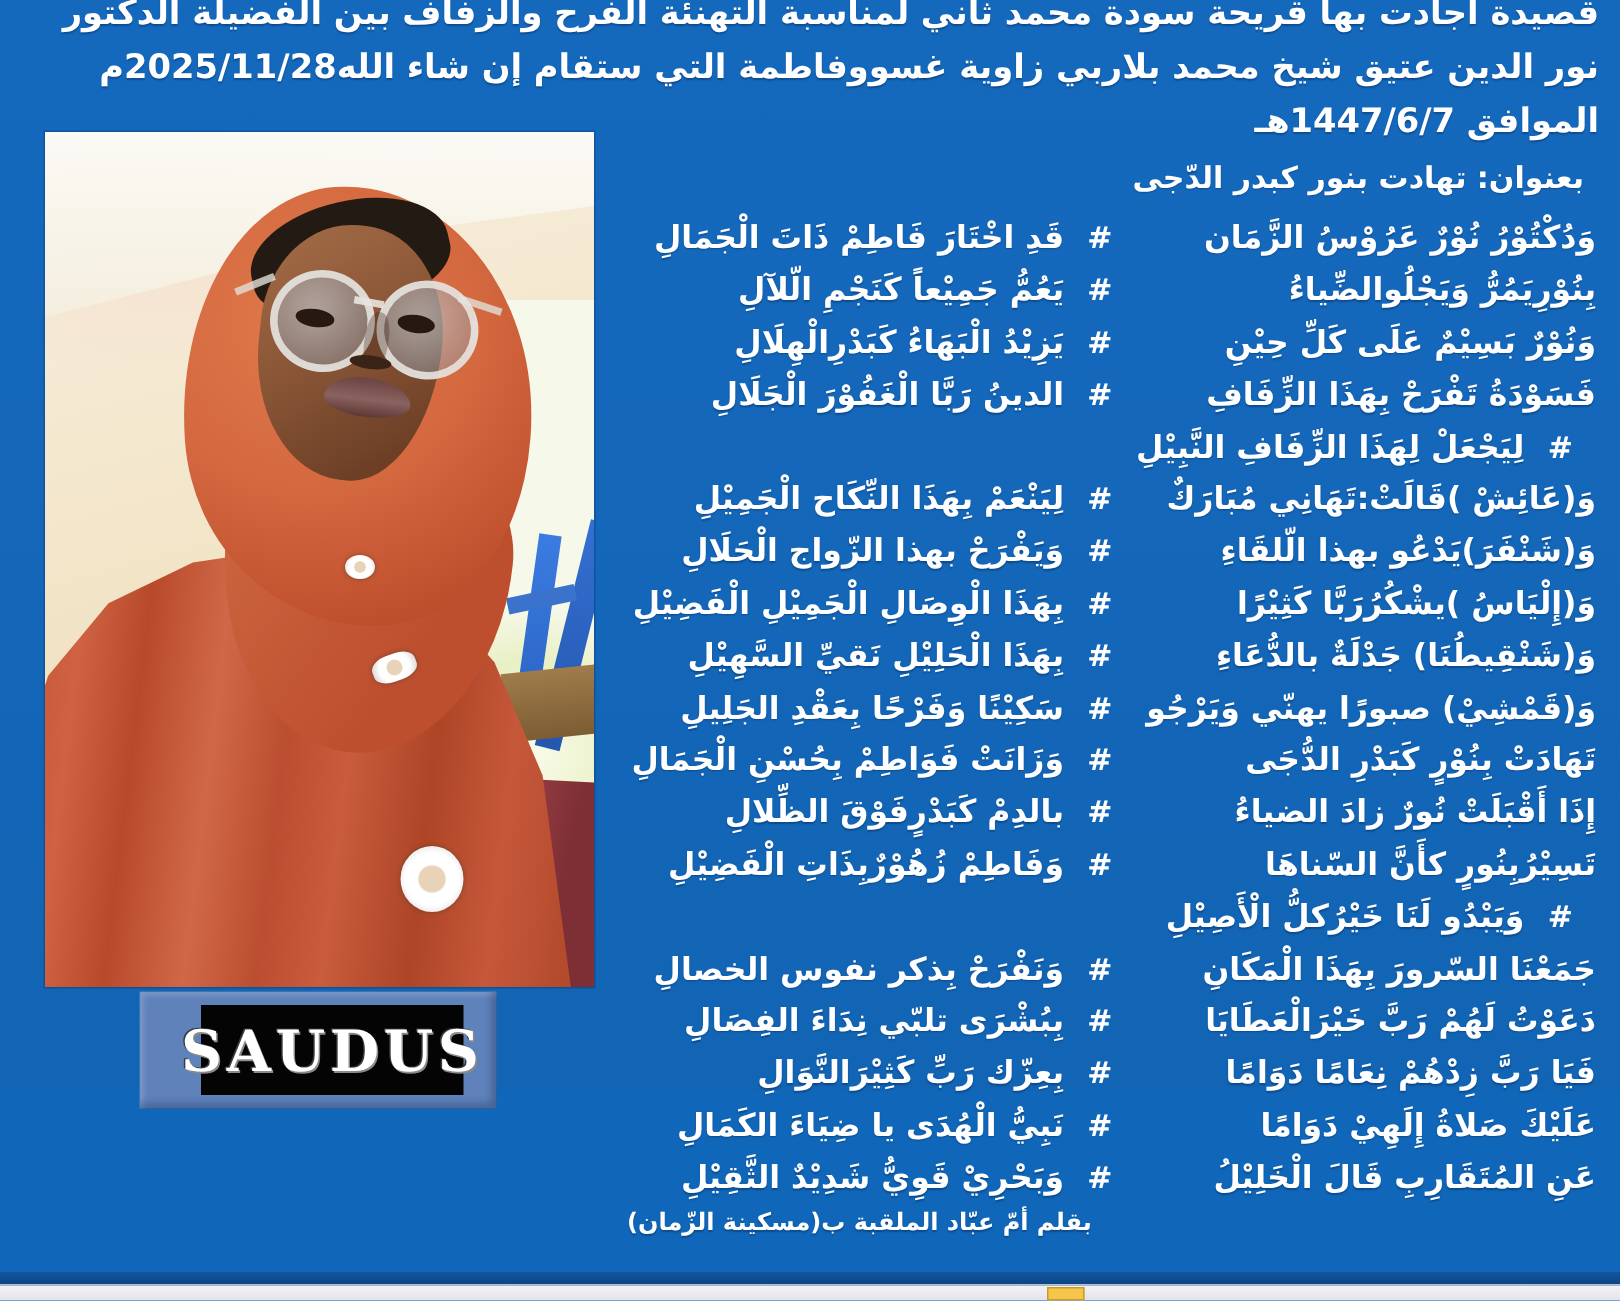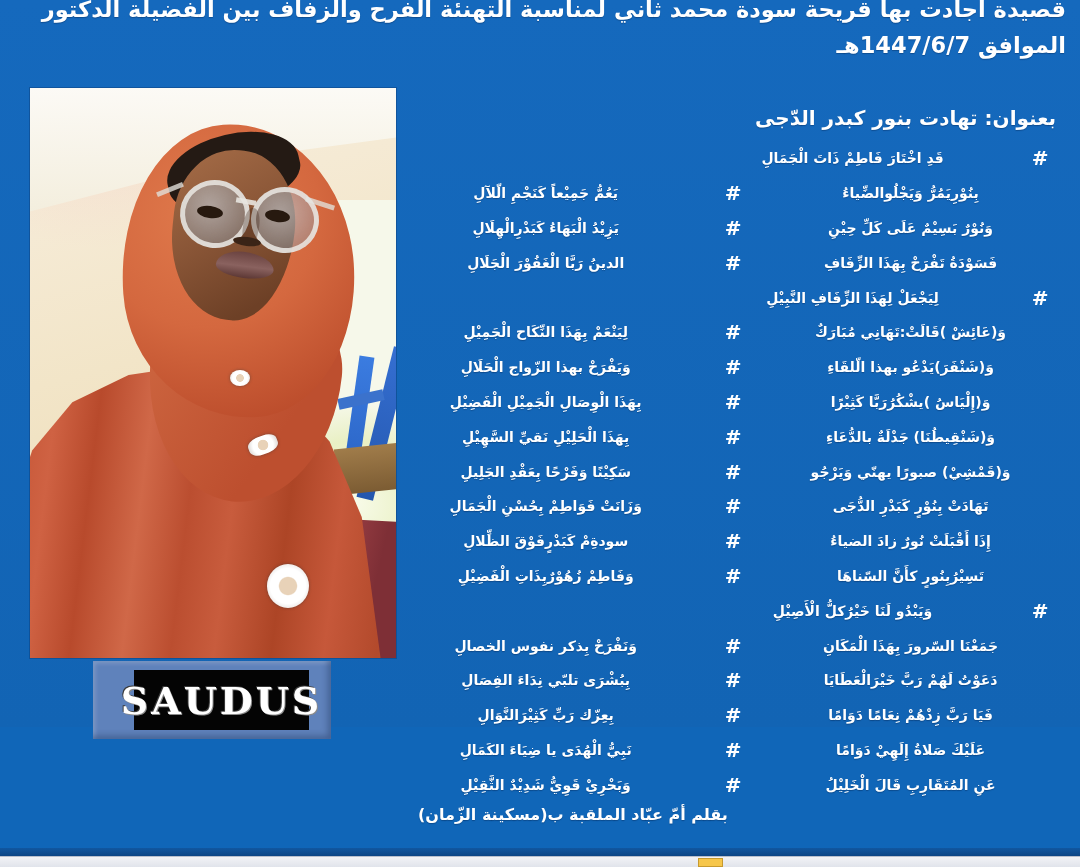--- a/index.html
+++ b/index.html
@@ -8,21 +8,21 @@
   .page{position:relative;width:1080px;height:727px;background:linear-gradient(#1569bd,#1264b4);color:#fff;}
 
   
   .header{position:absolute;top:-9px;right:14px;text-align:right;direction:rtl;font-weight:700;}
   .h-line{font-size:22.5px;line-height:36px;white-space:nowrap;text-shadow:0 1px 1px rgba(0,30,70,.35);}
 
   
   .title{position:absolute;top:106px;right:24px;direction:rtl;font-weight:700;font-size:20px;white-space:nowrap;text-shadow:0 1px 1px rgba(0,30,70,.35);}
   .poem{position:absolute;top:141px;right:16px;width:682px;direction:rtl;font-weight:700;}
   .verse-row{display:flex;height:34.8px;align-items:center;}
-  .hemi{font-size:14px;white-space:nowrap;text-align:center;text-shadow:0 1px 1px rgba(0,30,70,.35);}
+  .hemi{font-size:21px;white-space:nowrap;text-shadow:0 1px 1px rgba(0,30,70,.35);}
   .hemi-a{width:45%;}
   .hash{width:7%;text-align:center;font-size:20px;}
   .hemi-b{width:48%;}
   .footer-line{position:absolute;top:805px;left:418px;direction:rtl;font-weight:700;font-size:16px;white-space:nowrap;text-shadow:0 1px 1px rgba(0,30,70,.35);}
 
   
   .photo{position:absolute;left:30px;top:88px;width:366px;height:570px;overflow:hidden;background:#efe6cf;outline:1px solid rgba(10,50,100,.35);}
   .photo *{position:absolute;}
   .wall{inset:0;background:
       radial-gradient(ellipse 260px 180px at 18% 6%, rgba(244,210,200,.55), rgba(244,210,200,0) 70%),
@@ -83,27 +83,29 @@
   .bottom-light{position:absolute;left:0;top:856px;width:100%;height:11px;background:linear-gradient(#f2f3f6,#dfe2ea);border-top:1px solid #b9bfcc;}
   .yellow-tab{position:absolute;left:698px;top:858px;width:25px;height:9px;background:#f6c64a;border:1px solid #c79a2e;box-sizing:border-box;}
 </style>
 </head>
 <body>
 
 <div class="page">
 
   <div class="header">
     <div class="h-line">قصيدة اجادت بها قريحة  سودة محمد ثاني لمناسبة التهنئة الفرح والزفاف بين الفضيلة الدكتور</div>
+    <div class="h-line">نور الدين عتيق شيخ محمد بلاربي زاوية غسووفاطمة التي ستقام إن شاء الله2025/11/28م</div>
     <div class="h-line">الموافق 1447/6/7هـ</div>
   </div>
 
   <div class="title">بعنوان: تهادت بنور كبدر الدّجى</div>
 
   <div class="poem">
       <div class="verse-row">
+      <div class="hemi hemi-a">وَدُكْتُوْرُ نُوْرٌ عَرُوْسُ الزَّمَان</div>
       <div class="hash">#</div>
       <div class="hemi hemi-b">قَدِ اخْتَارَ فَاطِمْ ذَاتَ الْجَمَالِ</div>
     </div>
       <div class="verse-row">
       <div class="hemi hemi-a">بِنُوْرِيَمُرُّ وَيَجْلُوالضِّياءُ</div>
       <div class="hash">#</div>
       <div class="hemi hemi-b">يَعُمُّ جَمِيْعاً كَنَجْمِ الّلآلِ</div>
     </div>
       <div class="verse-row">
       <div class="hemi hemi-a">وَنُوْرٌ بَسِيْمٌ عَلَى كَلِّ حِيْنِ</div>
@@ -145,21 +147,21 @@
       <div class="hemi hemi-b">سَكِيْنًا وَفَرْحًا بِعَقْدِ الجَلِيلِ</div>
     </div>
       <div class="verse-row">
       <div class="hemi hemi-a">تَهَادَتْ بِنُوْرٍ كَبَدْرِ الدُّجَى</div>
       <div class="hash">#</div>
       <div class="hemi hemi-b">وَزَانَتْ فَوَاطِمْ بِحُسْنِ الْجَمَالِ</div>
     </div>
       <div class="verse-row">
       <div class="hemi hemi-a">إِذَا أَقْبَلَتْ نُورٌ زادَ الضياءُ</div>
       <div class="hash">#</div>
-      <div class="hemi hemi-b">سودةِمْ كَبَدْرٍفَوْقَ الظِّلالِ</div>
+      <div class="hemi hemi-b">بالدِمْ كَبَدْرٍفَوْقَ الظِّلالِ</div>
     </div>
       <div class="verse-row">
       <div class="hemi hemi-a">تَسِيْرُبِنُورٍ كأَنَّ السّناهَا</div>
       <div class="hash">#</div>
       <div class="hemi hemi-b">وَفَاطِمْ زُهُوْرٌبِذَاتِ الْفَضِيْلِ</div>
     </div>
       <div class="verse-row">
       <div class="hash">#</div>
       <div class="hemi hemi-b">وَيَبْدُو لَنَا خَيْرُكلُّ الْأَصِيْلِ</div>
     </div>

